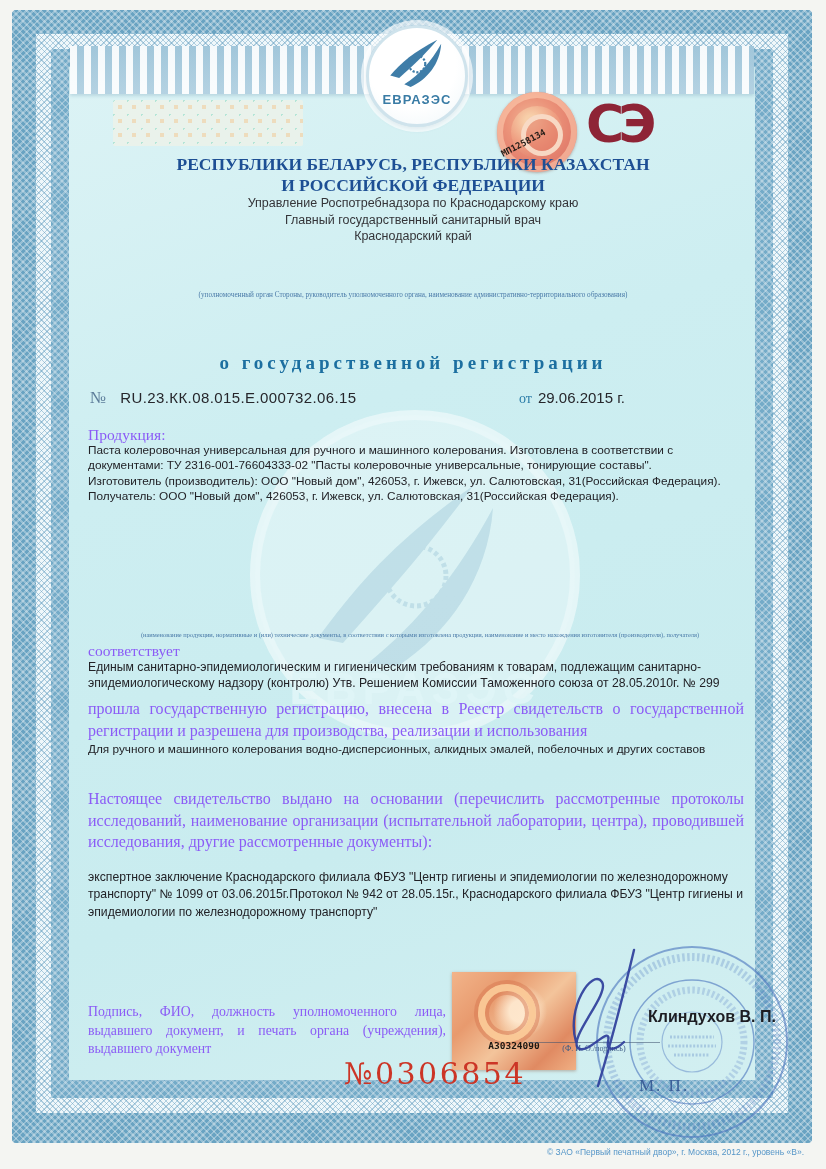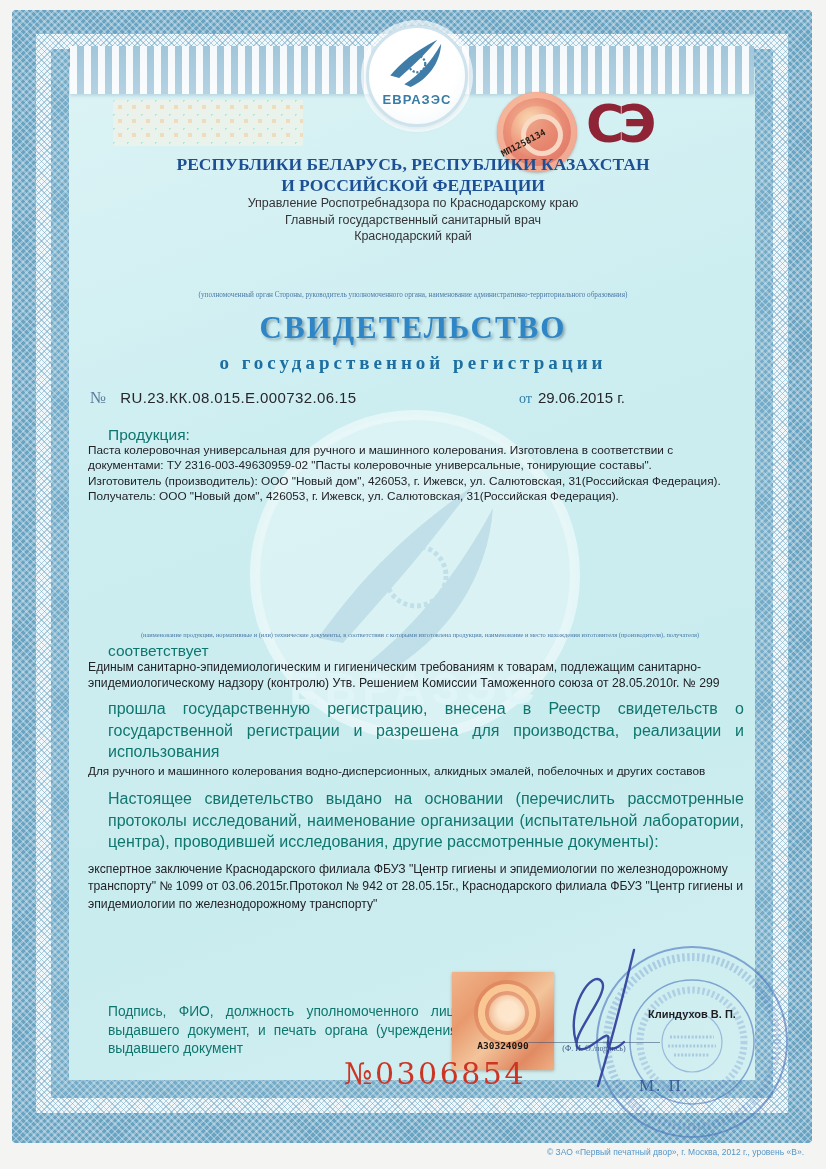--- a/index.html
+++ b/index.html
@@ -65,54 +65,54 @@
   .title-sub{position:absolute;left:0;right:0;top:352px;text-align:center;z-index:2;
     font-family:"Liberation Serif",serif;font-weight:bold;font-size:19px;letter-spacing:4px;color:#1c6fa0;}
   
   .reg-row{position:absolute;left:90px;right:95px;top:388px;display:flex;justify-content:space-between;
     padding-right:106px;box-sizing:border-box;z-index:2;align-items:baseline;}
   .no-sign{font-family:"Liberation Serif",serif;font-size:17px;color:#5d7d9a;margin-right:14px;}
   .reg-number{font-size:15px;color:#26262b;letter-spacing:.4px;}
   .date-label{font-family:"Liberation Serif",serif;font-size:14px;color:#2a7ca8;margin-right:6px;}
   .reg-date{font-size:15px;color:#26262b;}
   
-  .teal-serif{font-family:Liberation Sans, sans-serif;color:#0f766e;margin-left:20px;}
+  .teal-serif{font-family:Liberation Serif, serif;color:#8b5cf6;}
   .block{position:absolute;z-index:2;}
   .product{left:88px;width:660px;top:426px;}
   .product-label{font-size:15.5px;line-height:17px;}
   .product-text{font-size:11.8px;line-height:15.4px;color:#222227;}
   .tiny-caption{font-size:6.4px;color:#4a7aa8;font-family:"Liberation Serif",serif;}
   .product-caption{left:84px;width:672px;top:631px;text-align:center;}
   .compliance{left:88px;width:660px;top:643px;}
   .compliance-label{font-size:15.5px;line-height:16px;}
   .compliance-text{font-size:12.2px;line-height:16px;color:#222227;}
   .statement{left:88px;width:656px;top:698px;}
   .statement-text{font-size:16px;line-height:21.5px;text-align:justify;}
   .usage-text{font-size:11.8px;line-height:15px;color:#222227;margin-top:1px;}
   .basis{left:88px;width:656px;top:788px;}
   .basis-text{font-size:16px;line-height:21.5px;text-align:justify;}
-  .basis-details{font-size:12.2px;line-height:17.5px;color:#222227;margin-top:8px;}
+  .basis-details{font-size:12.2px;line-height:17.5px;color:#222227;margin-top:16px;}
   .validity{left:88px;width:650px;top:928px;}
   .validity-text{font-size:16px;line-height:21px;text-align:justify;}
   .sign-caption{left:88px;width:358px;top:1003px;font-size:13.8px;line-height:18.5px;text-align:justify;}
   
   .watermark{position:absolute;left:248px;top:408px;z-index:1;opacity:.55;}
   
   .holo-square{position:absolute;left:452px;top:972px;width:102px;height:98px;z-index:3;
     background:
       radial-gradient(circle at 55% 40%, rgba(255,235,210,.9) 0 12%, rgba(0,0,0,0) 30%),
       linear-gradient(135deg,#f2b48a 0%,#e89a6e 30%,#f3c49b 55%,#e08a62 80%,#f0b084 100%);
-    box-shadow:0 1px 3px rgba(130,70,40,.4);}
+    box-shadow:0 1px 3px rgba(130,70,40,.4);padding-left:22px;}
   .holo-square-ring{position:absolute;left:26px;top:12px;width:44px;height:44px;border-radius:50%;
     border:7px solid rgba(250,200,150,.95);box-shadow:0 0 0 4px rgba(215,120,80,.5), inset 0 0 0 4px rgba(215,120,80,.5);}
   .holo-square-code{position:absolute;left:0;right:0;top:68px;text-align:center;font-size:9.5px;font-weight:bold;
     color:#1c1712;font-family:"DejaVu Sans Mono",monospace;}
   .stamp{position:absolute;left:592px;top:942px;z-index:2;opacity:.6;}
   .signature{position:absolute;left:548px;top:946px;z-index:4;}
-  .signee-name{position:absolute;left:648px;top:1008px;font-size:11px;font-weight:bold;color:#1d1d22;z-index:5;}
+  .signee-name{position:absolute;left:648px;top:1008px;font-size:16px;font-weight:bold;color:#1d1d22;z-index:5;}
   .sig-field{position:absolute;left:528px;top:1042px;width:132px;border-top:1px solid rgba(60,80,110,.55);
     text-align:center;z-index:3;}
   .sig-field-caption{font-size:8px;color:#3c5a85;font-family:"Liberation Serif",serif;padding-top:1px;}
   .seal-mark{position:absolute;left:639px;top:1076px;font-family:"Liberation Serif",serif;font-size:17px;
     color:#3b5f98;z-index:5;letter-spacing:2px;}
   .serial{position:absolute;left:344px;top:1056px;font-family:"DejaVu Serif",serif;font-size:30px;
     color:#cc3526;letter-spacing:2.5px;z-index:3;}
   .copyright{position:absolute;right:22px;top:1147px;font-size:8.5px;color:#5596c8;z-index:2;}
 </style>
 </head>
@@ -159,35 +159,34 @@
 
   <div class="header">
     <div class="union-line">РЕСПУБЛИКИ БЕЛАРУСЬ, РЕСПУБЛИКИ КАЗАХСТАН</div>
     <div class="union-line">И РОССИЙСКОЙ ФЕДЕРАЦИИ</div>
     <div class="authority">Управление Роспотребнадзора по Краснодарскому краю</div>
     <div class="authority">Главный государственный санитарный врач</div>
     <div class="authority">Краснодарский край</div>
   </div>
   <div class="authority-caption">(уполномоченный орган Стороны, руководитель уполномоченного органа, наименование административно-территориального образования)</div>
 
-  <div class="title-main">СВИДЕТЕЛЬСТВО</div>
   <div class="title-sub">о государственной регистрации</div>
 
   <div class="reg-row">
     <span>
       <span class="no-sign">№</span><span class="reg-number">RU.23.КК.08.015.Е.000732.06.15</span>
     </span>
     <span>
       <span class="date-label">от</span><span class="reg-date">29.06.2015 г.</span>
     </span>
   </div>
 
   <div class="block product">
     <div class="teal-serif product-label">Продукция:</div>
-    <div class="product-text">Паста колеровочная универсальная для ручного и машинного колерования. Изготовлена в соответствии с документами: ТУ 2316-003-49630959-02 "Пасты колеровочные универсальные, тонирующие составы".</div>
+    <div class="product-text">Паста колеровочная универсальная для ручного и машинного колерования. Изготовлена в соответствии с документами: ТУ 2316-001-76604333-02 "Пасты колеровочные универсальные, тонирующие составы".</div>
     <div class="product-text">Изготовитель (производитель): ООО "Новый дом", 426053, г. Ижевск, ул. Салютовская, 31(Российская Федерация).</div>
     <div class="product-text">Получатель: ООО "Новый дом", 426053, г. Ижевск, ул. Салютовская, 31(Российская Федерация).</div>
   </div>
   <div class="block tiny-caption product-caption">(наименование продукции, нормативные и (или) технические документы, в соответствии с которыми изготовлена продукция, наименование и место нахождения изготовителя (производителя), получателя)</div>
 
   <div class="block compliance">
     <div class="teal-serif compliance-label">соответствует</div>
     <div class="compliance-text">Единым санитарно-эпидемиологическим и гигиеническим требованиям к товарам, подлежащим санитарно-эпидемиологическому надзору (контролю) Утв. Решением Комиссии Таможенного союза от 28.05.2010г. № 299</div>
   </div>
 

